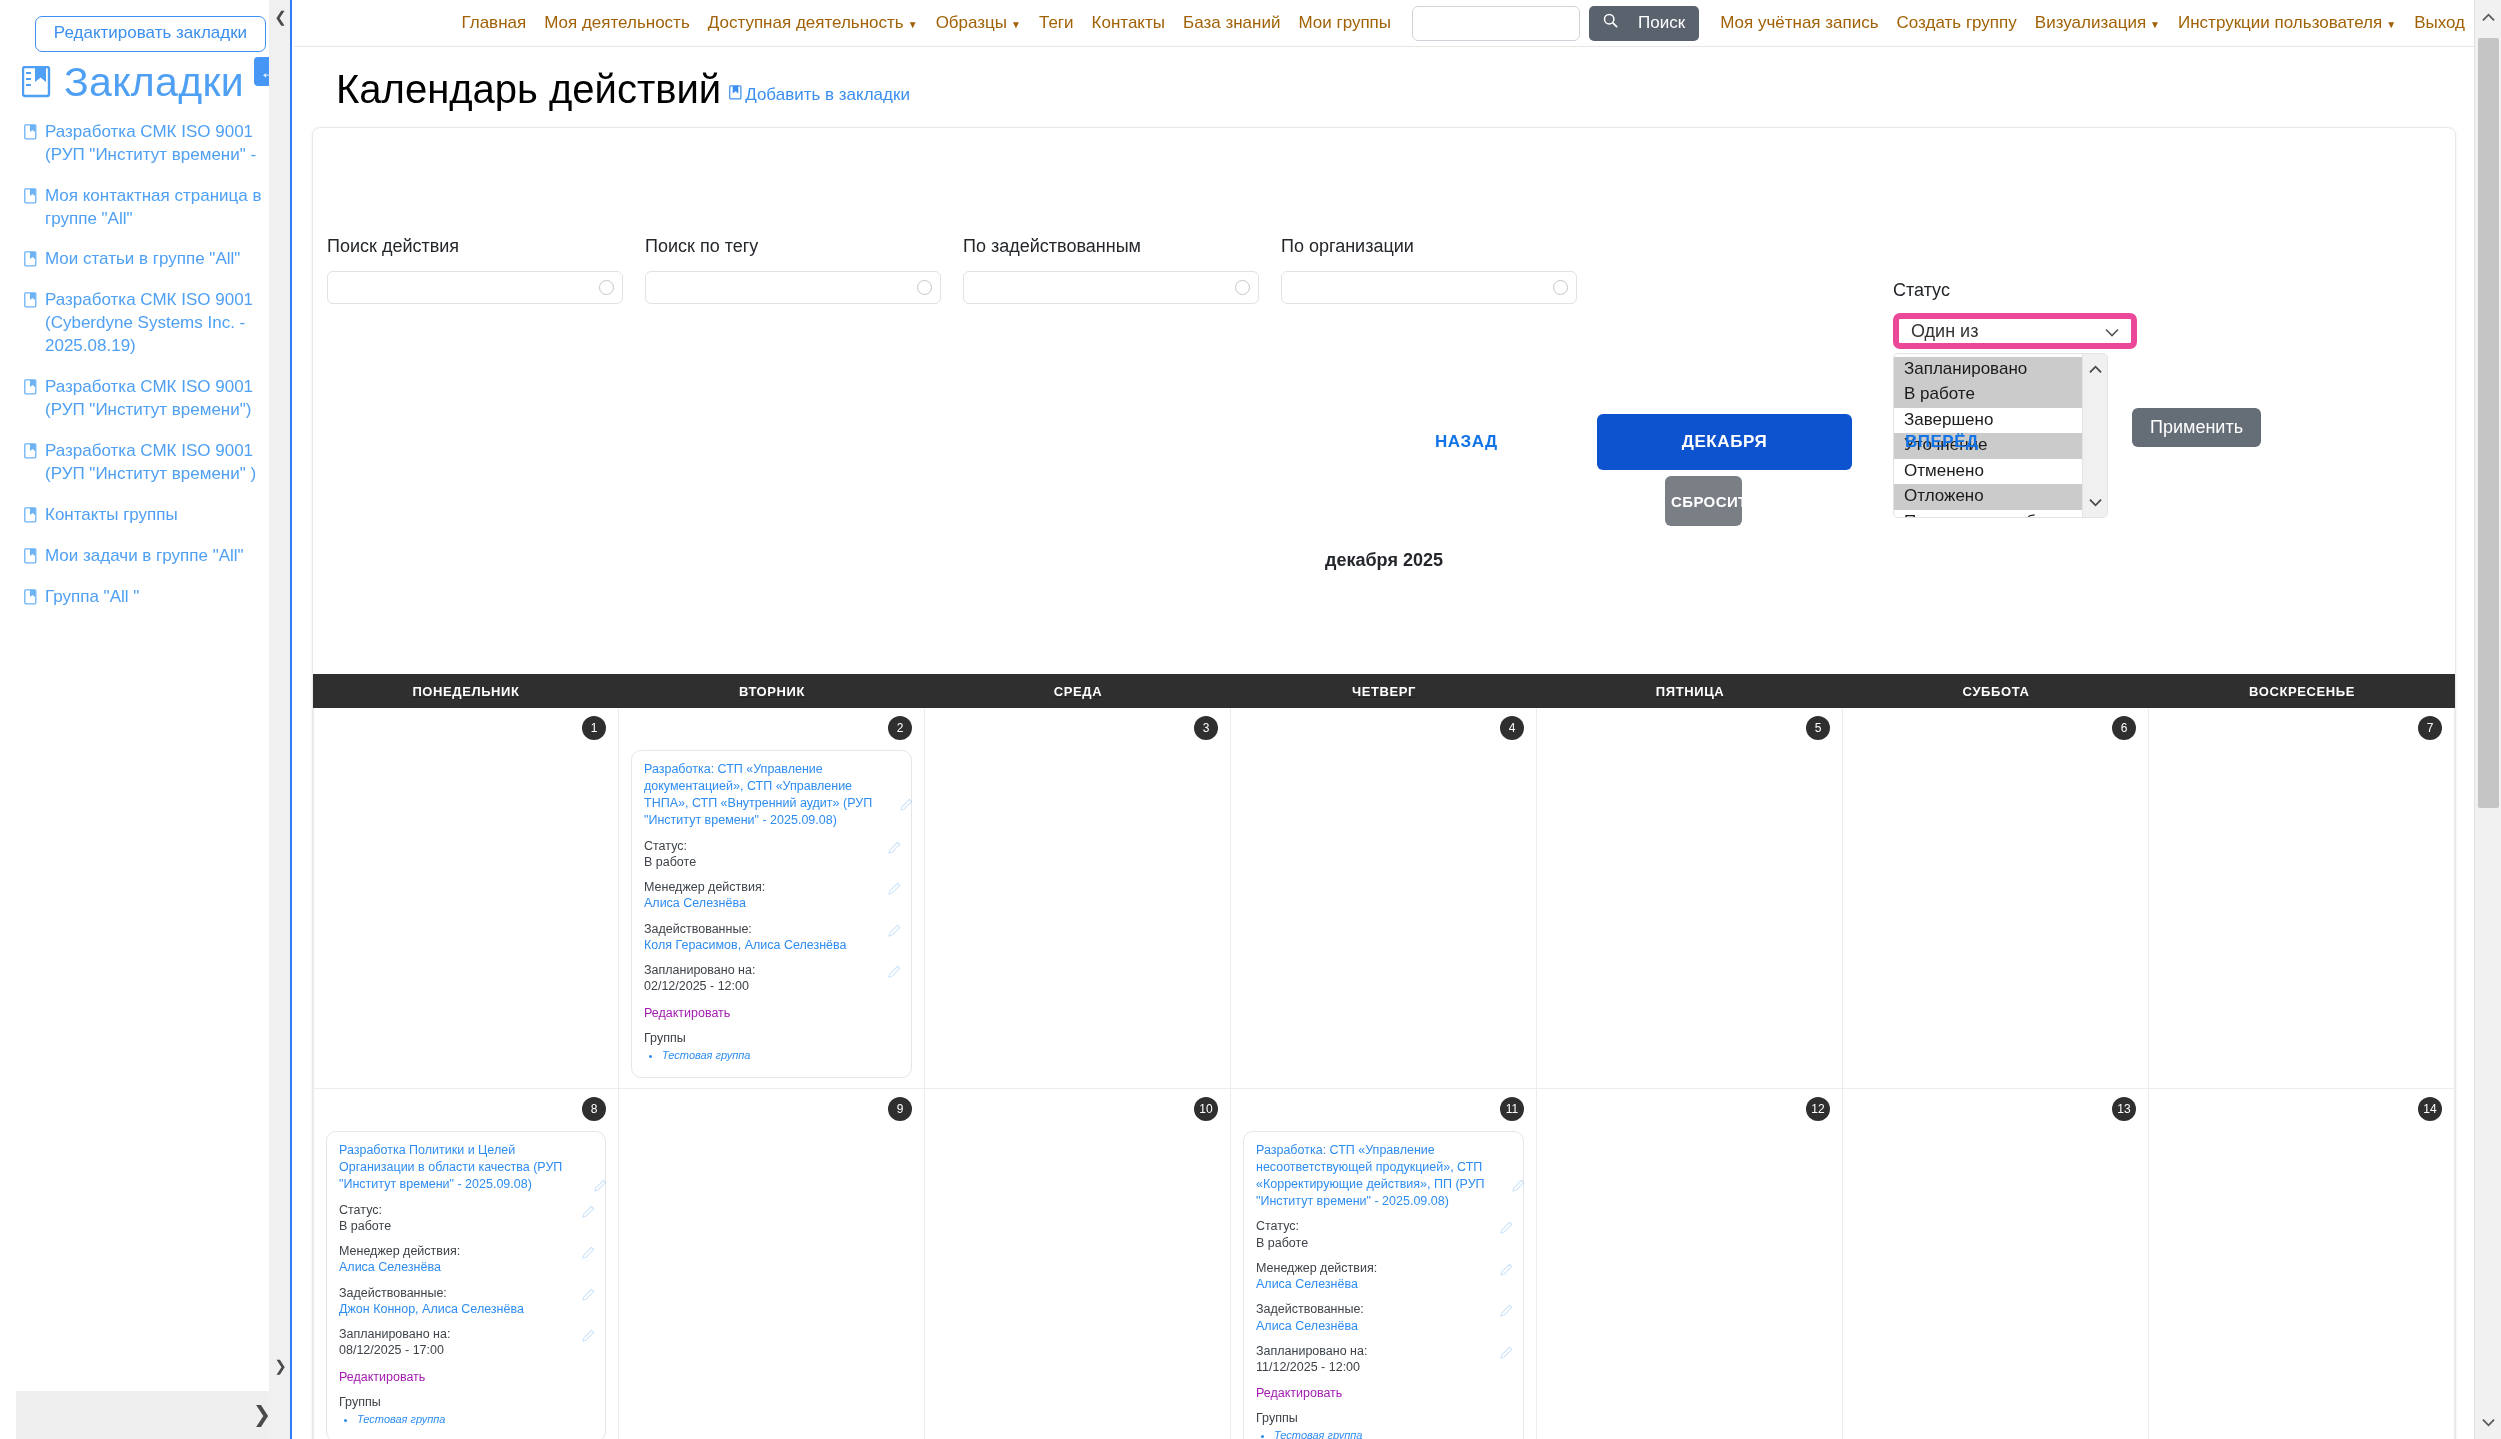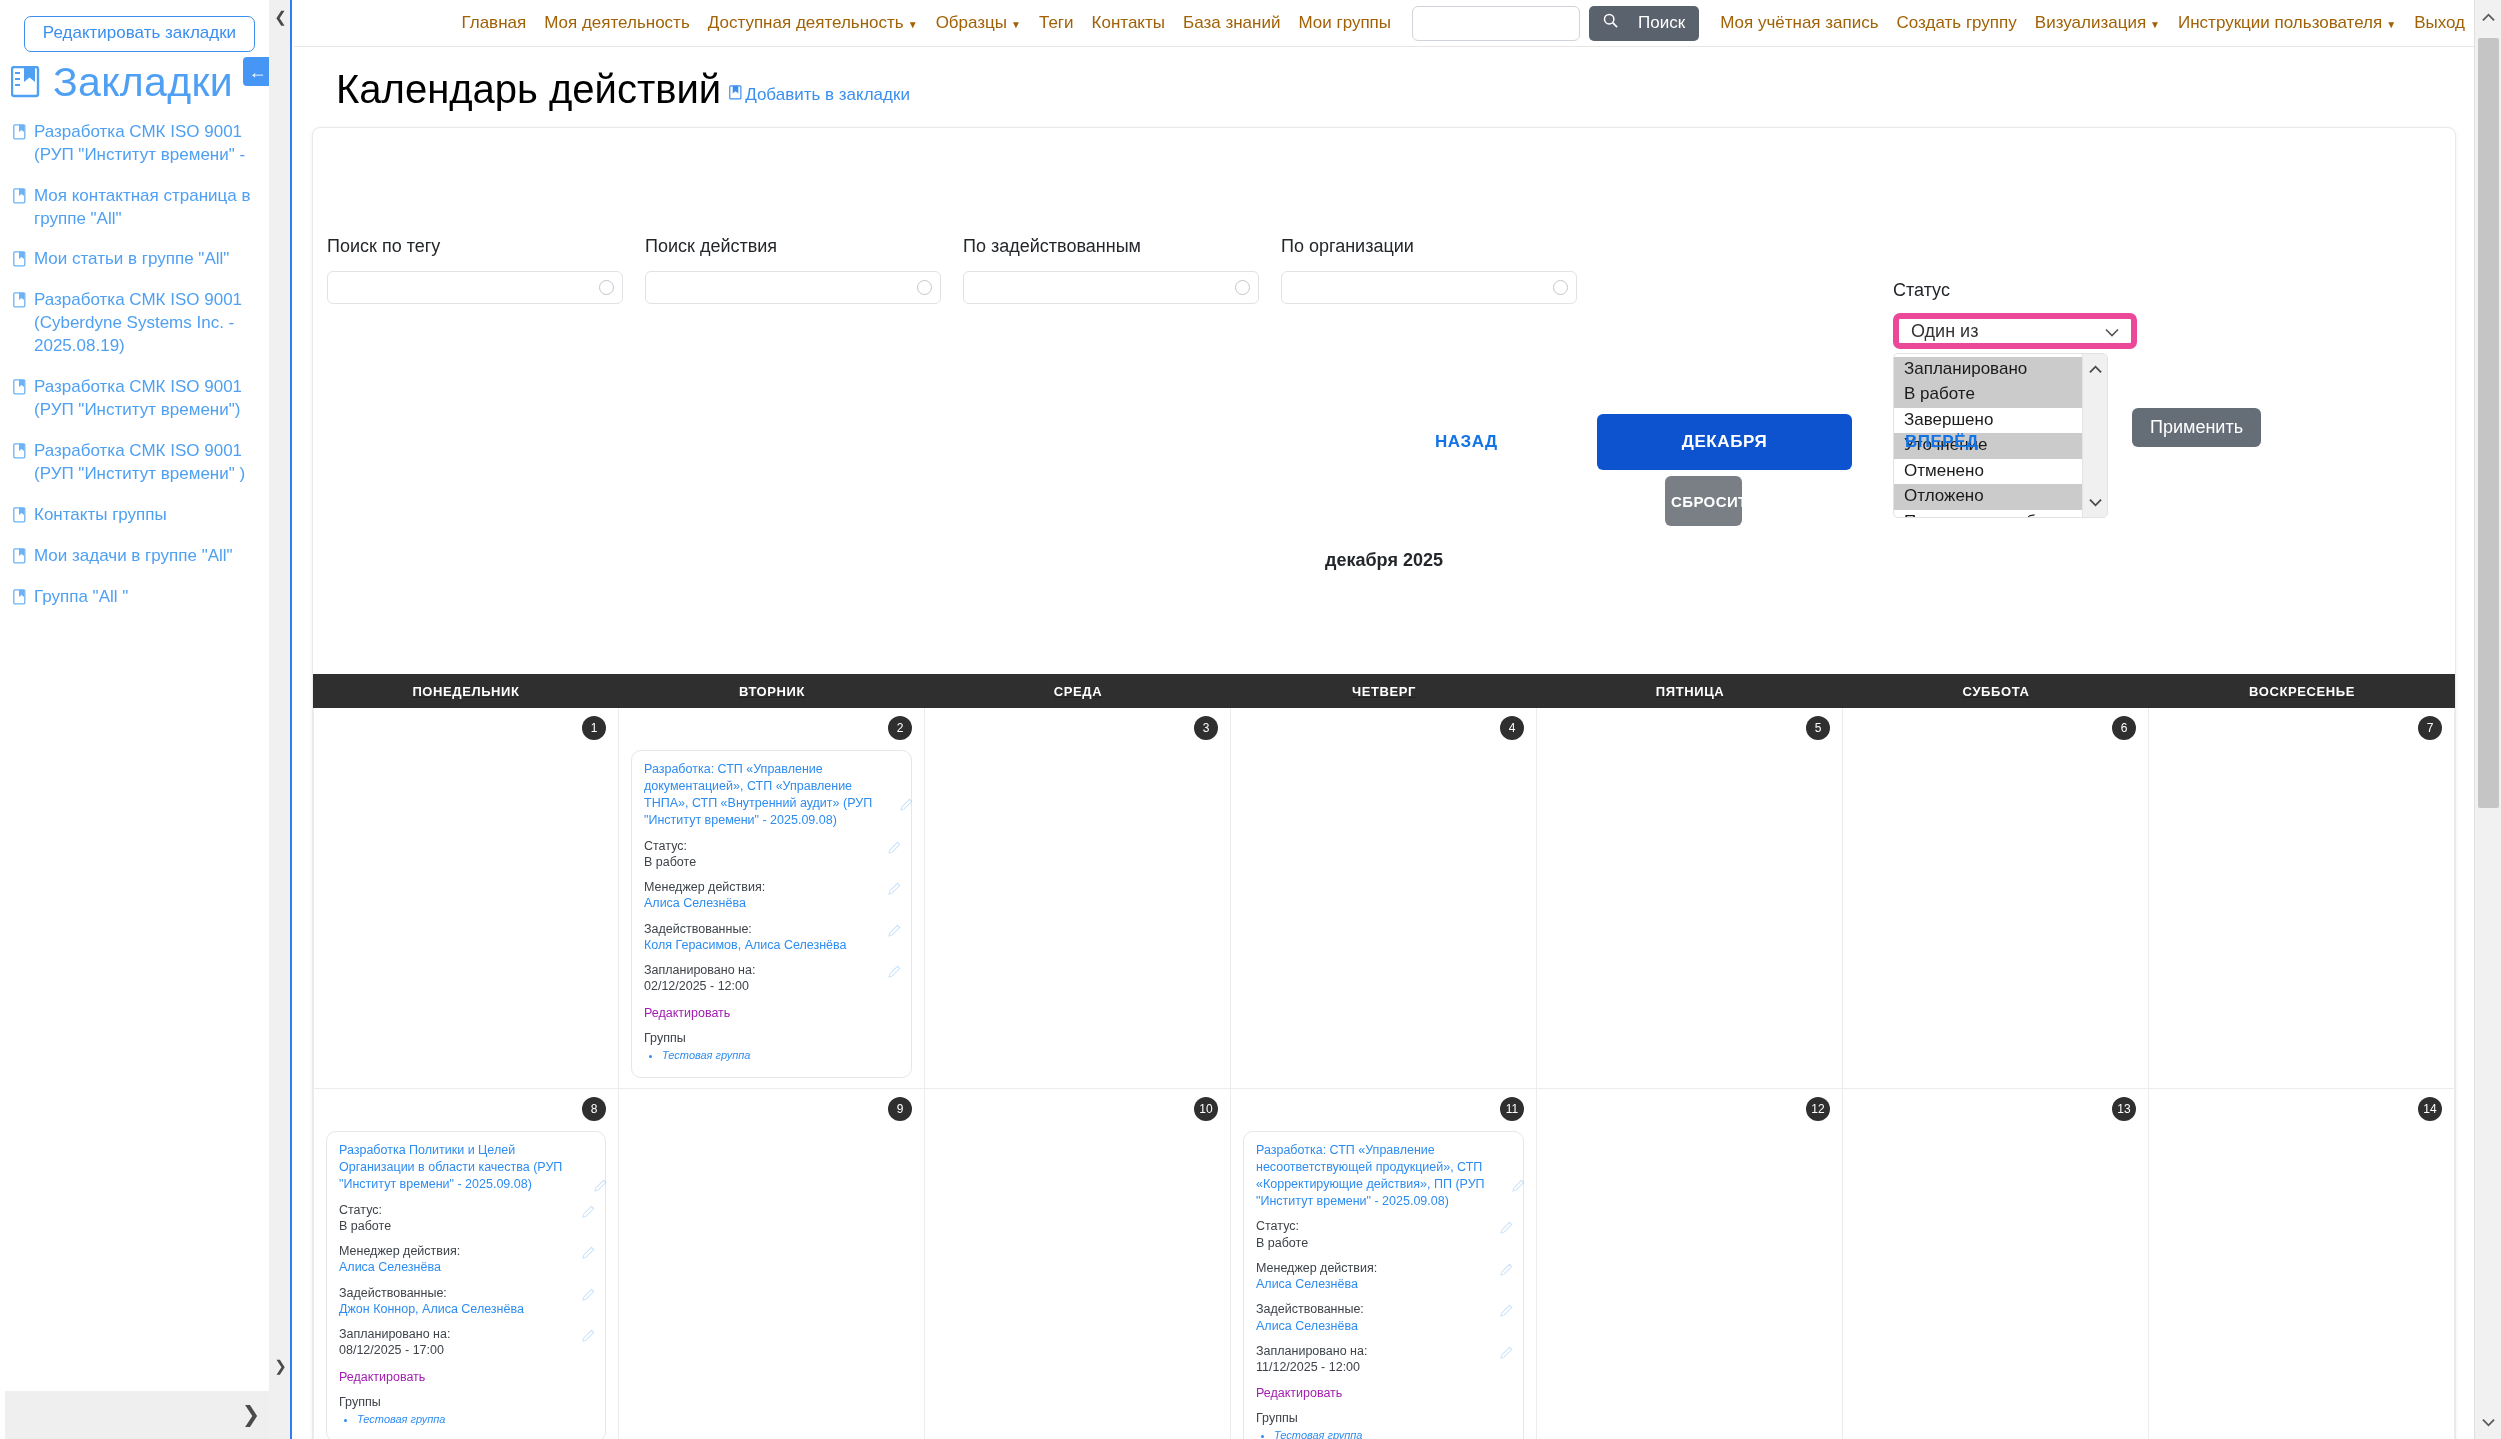--- a/index.html
+++ b/index.html
@@ -9,21 +9,21 @@
     width: 2501px; height: 1439px;
     overflow: hidden;
     font-family: "Liberation Sans", "DejaVu Sans", sans-serif;
     background: #ffffff;
     color: #212529;
   }
   .app { position: relative; width: 2501px; height: 1439px; }
 
   
   .bookmarks-panel {
-    position: absolute; left: 5px; top: 0;
+    position: absolute; left: 16px; top: 0;
     width: 269px; height: 1439px;
     background: #ffffff;
     overflow: hidden;
   }
   .bm-edit-wrap { padding: 16px 0 0 0; text-align: center; }
   .bm-edit-btn {
     display: inline-block;
     border: 1px solid #3e90f0;
     border-radius: 7px;
     background: #fff;
@@ -506,29 +506,29 @@
         <span>Добавить в закладки</span>
       </div>
     </div>
 
     <div class="content-card">
 
       <div class="filters">
         <div class="filter-row">
 
           <div class="filter-field">
-            <div class="filter-label">Поиск по тегу</div>
+            <div class="filter-label">Поиск действия</div>
             <div class="filter-input">
               <input style="width: 100%; height: 100%; border: none; outline: none; background: transparent; padding: 0px 26px 0px 10px; font-size: 16px; font-family: &quot;Liberation Sans&quot;, sans-serif;" type="text" placeholder="">
               <span class="filter-spinner"></span>
             </div>
           </div>
 
           <div class="filter-field">
-            <div class="filter-label">Поиск действия</div>
+            <div class="filter-label">Поиск по тегу</div>
             <div class="filter-input">
               <input style="width: 100%; height: 100%; border: none; outline: none; background: transparent; padding: 0px 26px 0px 10px; font-size: 16px; font-family: &quot;Liberation Sans&quot;, sans-serif;" type="text" placeholder="">
               <span class="filter-spinner"></span>
             </div>
           </div>
 
           <div class="filter-field">
             <div class="filter-label">По задействованным</div>
             <div class="filter-input">
               <input style="width: 100%; height: 100%; border: none; outline: none; background: transparent; padding: 0px 26px 0px 10px; font-size: 16px; font-family: &quot;Liberation Sans&quot;, sans-serif;" type="text" placeholder="">

